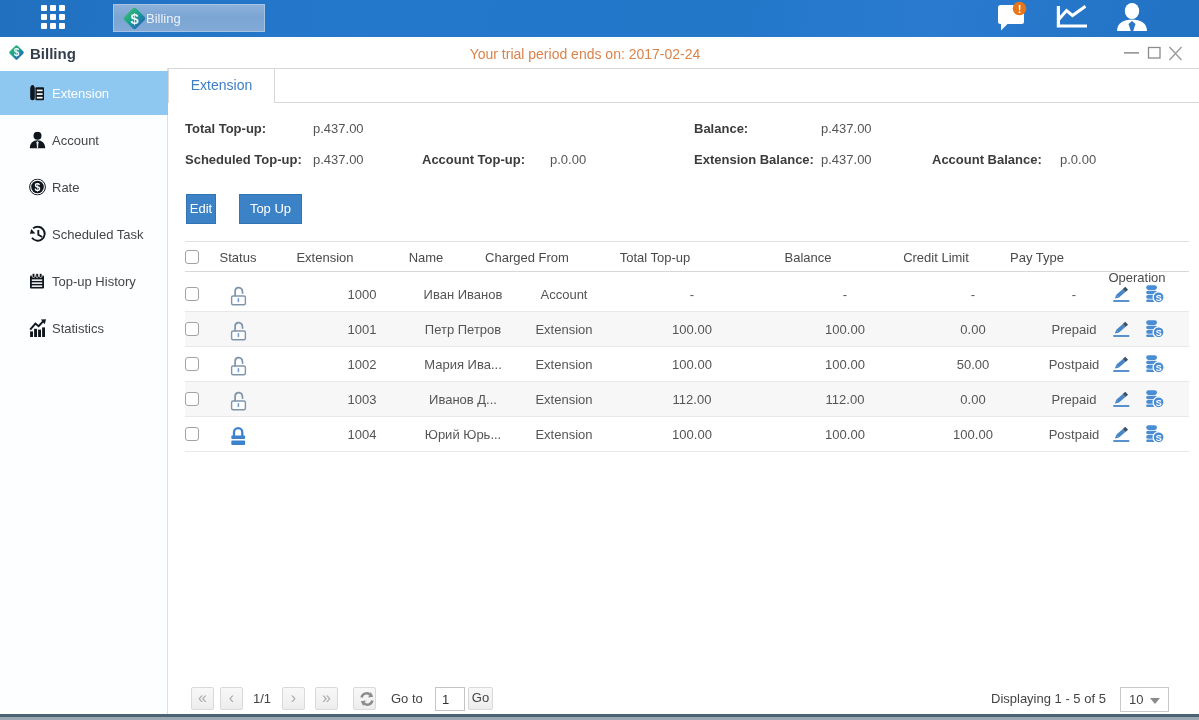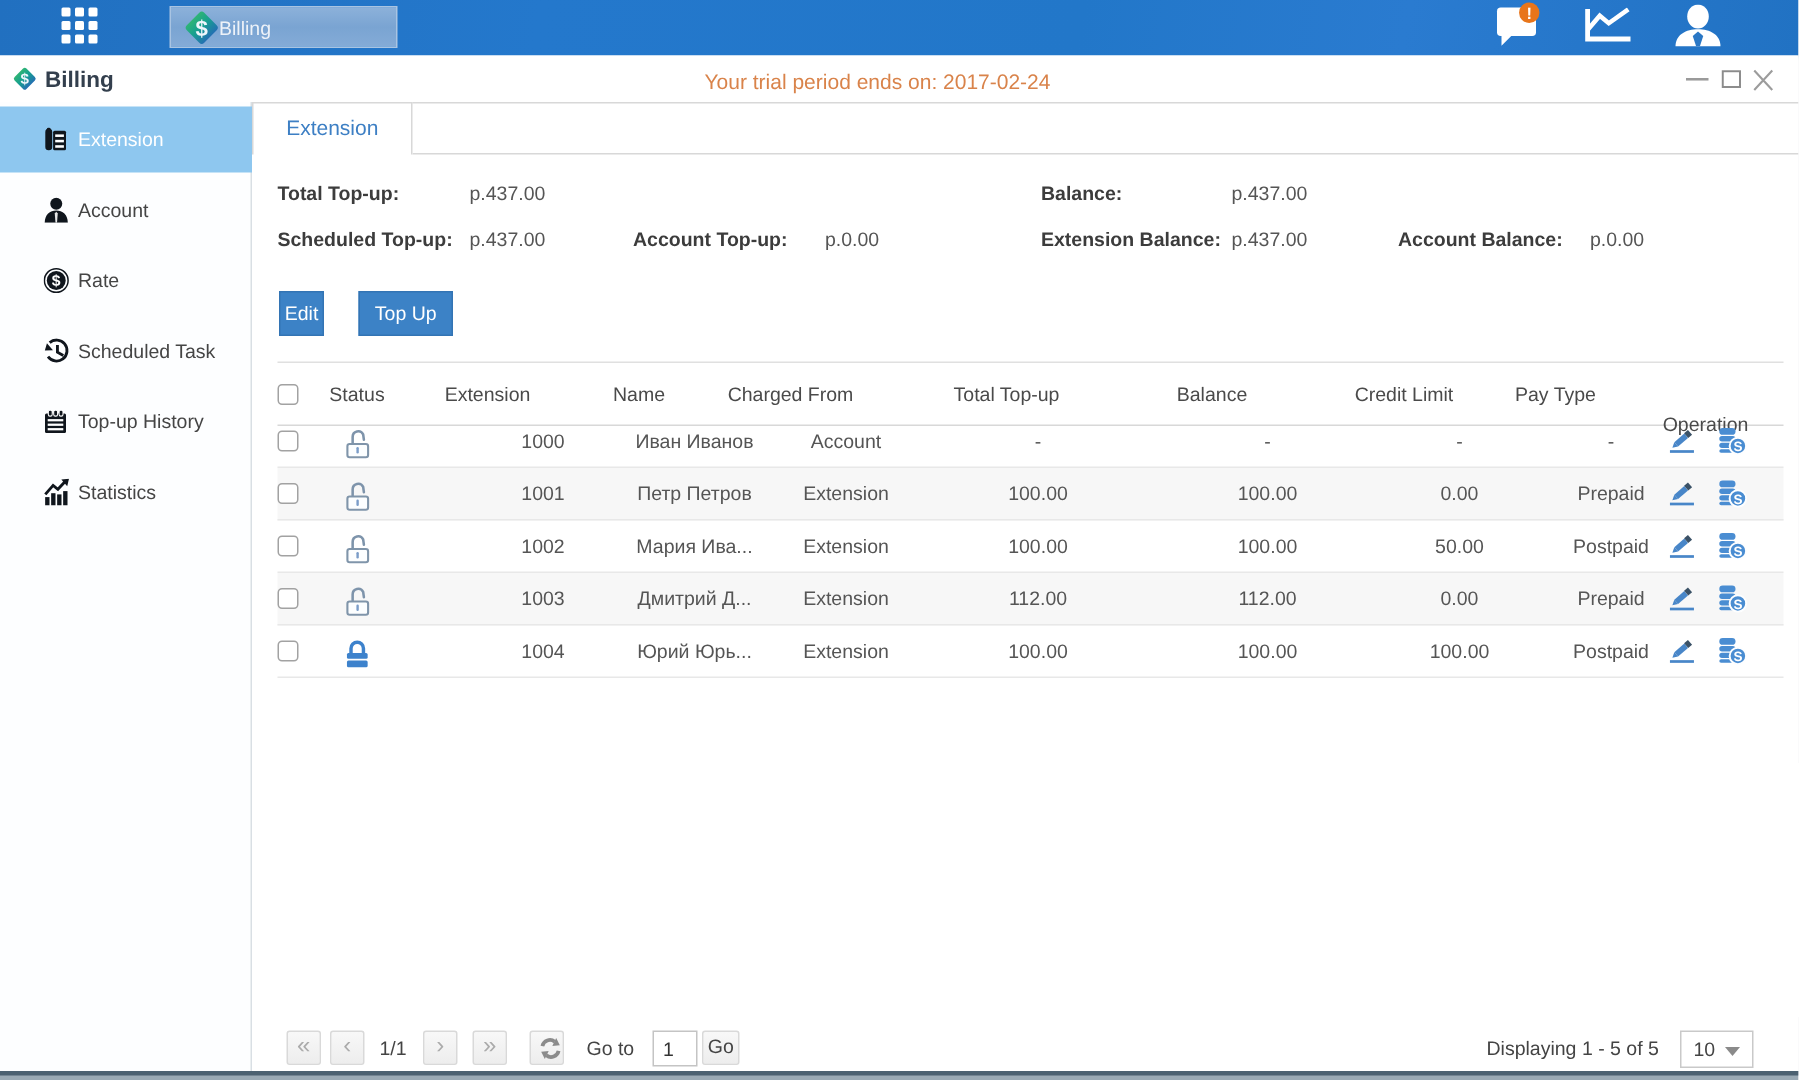--- a/index.html
+++ b/index.html
@@ -28,21 +28,21 @@
 .mitem.sel .tx { color:#fff; }
 #main { position:absolute; left:169px; top:68px; width:1030px; height:648px; background:#fff; }
 #tabrow { position:absolute; left:0; top:0; width:1030px; height:35px; }
 #tabactive { position:absolute; left:-1px; top:0; width:107px; height:35px; border:1px solid #d8d8d8; border-bottom:none; background:#fff;
   text-align:center; line-height:33px; font-size:14px; color:#3d7fc4; }
 #tabrest { position:absolute; left:106px; top:0; right:0; height:35px; border-top:1px solid #d8d8d8; border-bottom:1px solid #d8d8d8; }
 .slabel { position:absolute; font-size:13px; font-weight:bold; color:#3c3c3c; white-space:nowrap; }
 .sval { position:absolute; font-size:13px; color:#555; white-space:nowrap; }
 .btn { position:absolute; background:#3c82c6; border:1px solid #3374b4; color:#fff; font-size:13px; text-align:center; line-height:28px; }
 #tbl { position:absolute; left:16px; top:173px; width:1004px; }
-#thead { position:absolute; left:0; top:0; width:1004px; height:43px; border-top:1px solid #e0e0e0; border-bottom:1px solid #d8d8d8; }
+#thead { position:absolute; left:0; top:0; width:1004px; height:31px; border-top:1px solid #e0e0e0; border-bottom:1px solid #d8d8d8; }
 .trow { position:absolute; left:0; width:1004px; height:35px; border-bottom:1px solid #e8e8e8; }
 .trow.alt { background:#f7f7f7; }
 .cell { position:absolute; top:50%; transform:translate(-50%,-50%); font-size:13px; color:#555; white-space:nowrap;margin-left:37px; }
 .hcell { position:absolute; top:50%; transform:translate(-50%,-50%); font-size:13px; color:#4a4a4a; white-space:nowrap; }
 .cb { position:absolute; left:0px; top:50%; transform:translateY(-50%); width:14px; height:14px; border:1px solid #a2a2a2; border-radius:3px; background:#fff; }
 .icab { position:absolute; top:50%; transform:translate(-50%,-50%); line-height:0; }
 #pager { position:absolute; left:0; top:619px; width:1030px; height:29px; }
 .pbtn { position:absolute; top:0; width:23px; height:23px; background:linear-gradient(180deg,#f8f8f8,#ededed); border:1px solid #d9d9d9; border-radius:2px; color:#ababab; text-align:center; line-height:20px; font-size:16px; }
 .ptext { position:absolute; top:4px; font-size:13px; color:#444; }
 #goinput { position:absolute; left:266px; top:0; width:30px; height:24px; border:1px solid #c4c4c4; font-size:13px; padding-left:6px; color:#333; background:#fff; outline:none; font-family:"Liberation Sans", sans-serif; }
@@ -204,21 +204,21 @@
     <div class="btn" style="left:17px; top:126px; width:30px; height:30px;">Edit</div>
     <div class="btn" style="left:70px; top:126px; width:63px; height:30px;">Top Up</div>
 
     <div id="tbl">
 <div id="thead">
 <div class="cb"></div>
 <div class="hcell" style="left:53px;">Status</div>
 <div class="hcell" style="left:140px;">Extension</div>
 <div class="hcell" style="left:241px;">Name</div>
 <div class="hcell" style="left:342px;">Charged From</div>
-<div class="hcell" style="left:470px;margin-left:16px;">Total Top-up</div>
+<div class="hcell" style="left:470px;">Total Top-up</div>
 <div class="hcell" style="left:623px;">Balance</div>
 <div class="hcell" style="left:751px;">Credit Limit</div>
 <div class="hcell" style="left:852px;">Pay Type</div>
 <div class="hcell" style="left:952px;margin-top:20px;">Operation</div>
 </div>
 <div class="trow" style="top:36px;">
 <div class="cb"></div>
 <div class="icab" style="left:53px;"><svg width="18" height="26" viewBox="0 0 18 26">
 <rect x="2.6" y="15" width="13.8" height="8.8" rx="1.5" fill="#fcfeff" stroke="#8095aa" stroke-width="1.4"></rect>
 <rect x="8.6" y="17" width="1.6" height="4.3" rx="0.8" fill="#7a9cc8"></rect>
@@ -311,21 +311,21 @@
 </svg></div>
 </div>
 <div class="trow alt" style="top:141px;">
 <div class="cb"></div>
 <div class="icab" style="left:53px;"><svg width="18" height="26" viewBox="0 0 18 26">
 <rect x="2.6" y="15" width="13.8" height="8.8" rx="1.5" fill="#fcfeff" stroke="#8095aa" stroke-width="1.4"></rect>
 <rect x="8.6" y="17" width="1.6" height="4.3" rx="0.8" fill="#7a9cc8"></rect>
 <path d="M6.1 14.4 L6.1 10.3 A 3.7 3.7 0 0 1 13.1 8.6 L13.6 12.2" fill="none" stroke="#7e94ab" stroke-width="1.7" stroke-linecap="round"></path>
 </svg></div>
 <div class="cell" style="left:140px;">1003</div>
-<div class="cell" style="left:241px;">Дмитрий Д...</div>
+<div class="cell" style="left:241px;">Иванов Д...</div>
 <div class="cell" style="left:342px;">Extension</div>
 <div class="cell" style="left:470px;">112.00</div>
 <div class="cell" style="left:623px;">112.00</div>
 <div class="cell" style="left:751px;">0.00</div>
 <div class="cell" style="left:852px;">Prepaid</div>
 <div class="icab" style="left:936px;"><svg width="19" height="19" viewBox="0 0 19 19">
 <rect x="1.8" y="15.6" width="16" height="1.8" fill="#4886c8"></rect>
 <g transform="translate(3.4,14.0) rotate(-41)">
 <path d="M0 0 L3.4 -1.9 L3.4 1.9 Z" fill="#4886c8"></path>
 <rect x="3.4" y="-1.9" width="8.8" height="3.8" fill="#4886c8"></rect>

